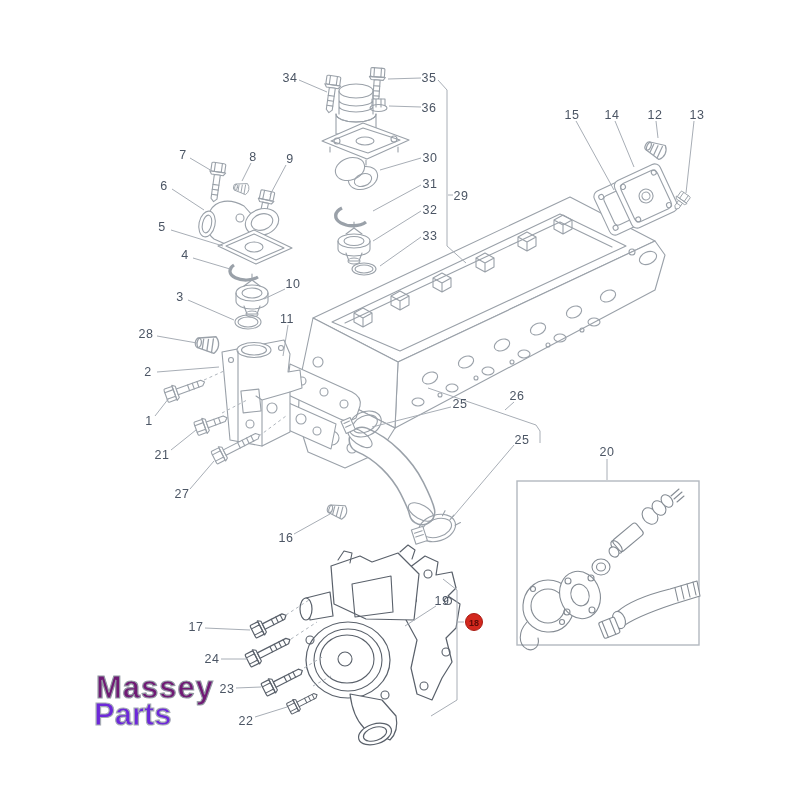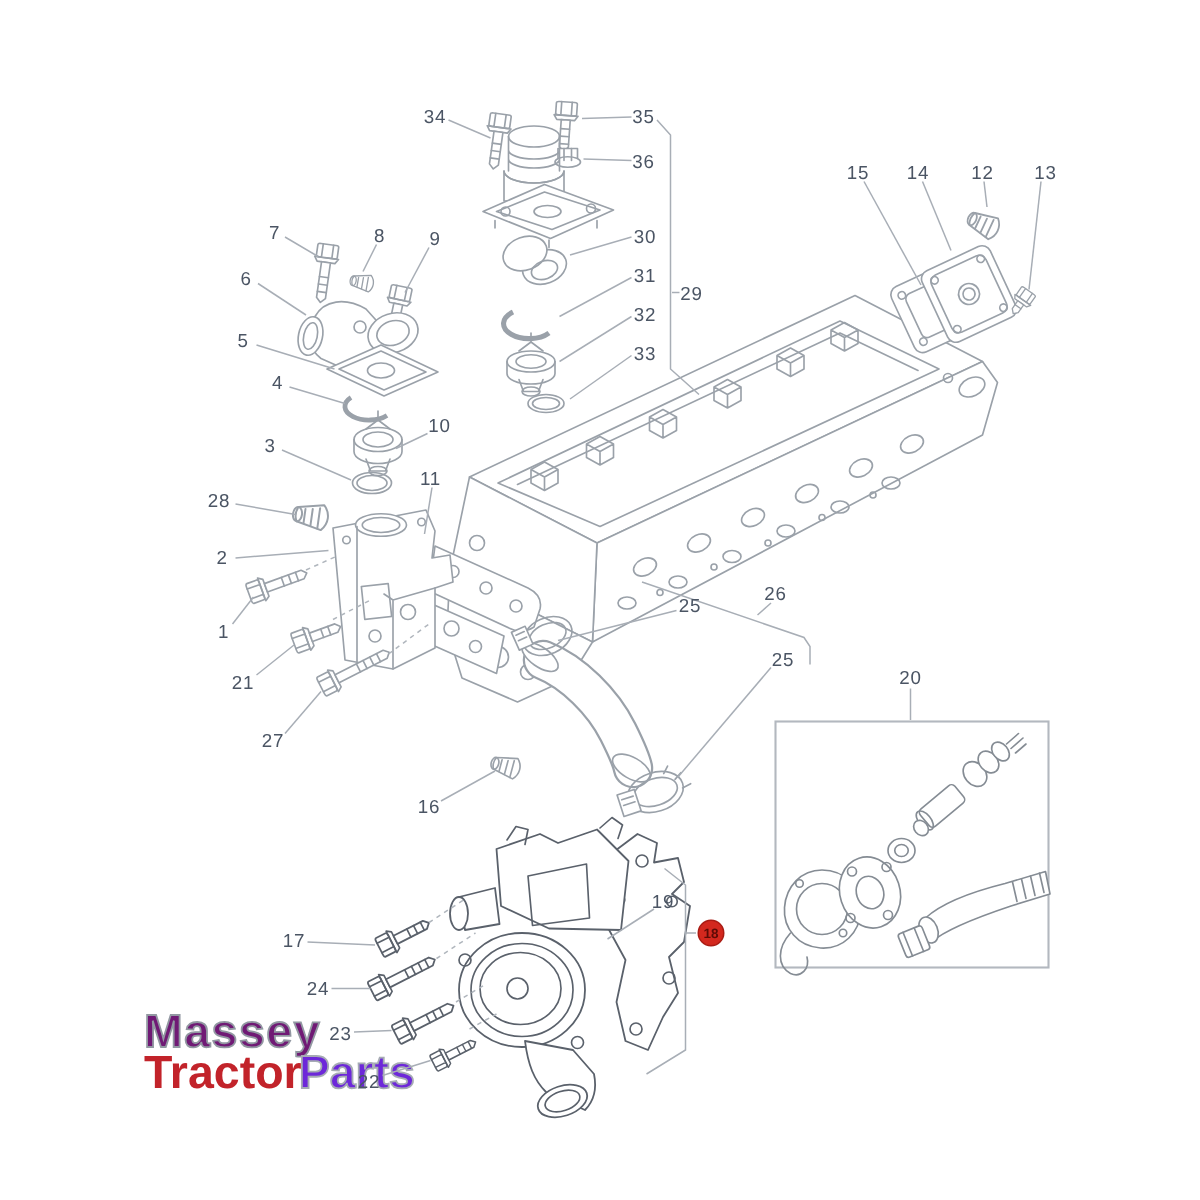--- a/index.html
+++ b/index.html
@@ -24,21 +24,20 @@
   .wm .p{font-size:31px;font-weight:700;color:#6d28d9;-webkit-text-stroke:1.2px #a6abb4;margin-left:-2px;}
 </style>
 </head>
 <body>
 
 <div id="stage">
 
   <div class="wm">
     <div class="m">Massey</div>
     <div class="row">
-      <span class="t">Tractor</span>
         <span class="p">Parts</span>
     </div>
   </div>
 
   <svg id="art" width="800" height="800" viewBox="0 0 800 800">
 
     <g>
       <polygon class="lnf" points="313,318 570,197 655,241 398,362"></polygon>
       <polygon class="ln" points="332,322 560,214 626,246 400,351"></polygon>
       <path class="ln" d="M345,323 L560,222 L612,247"></path>

